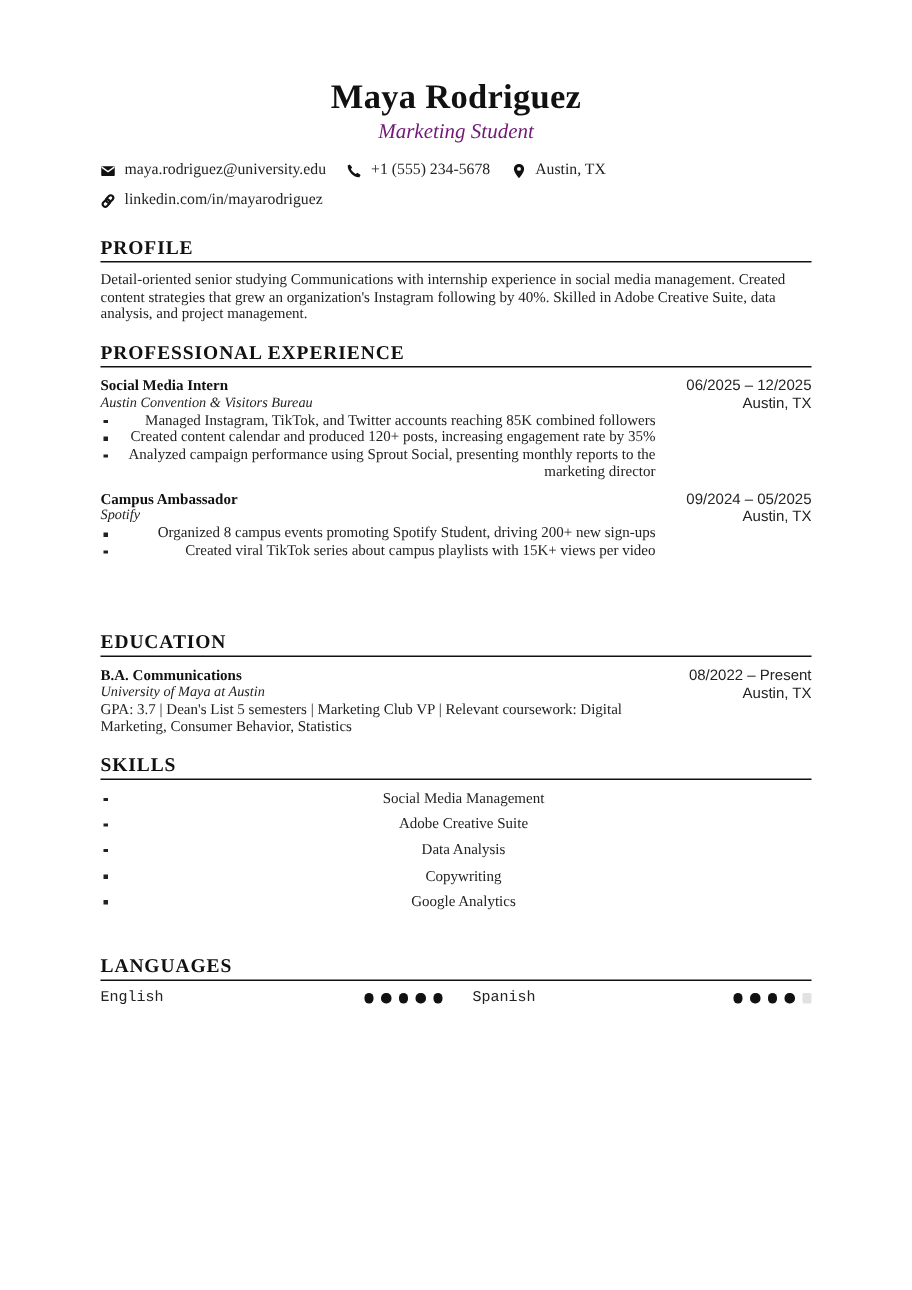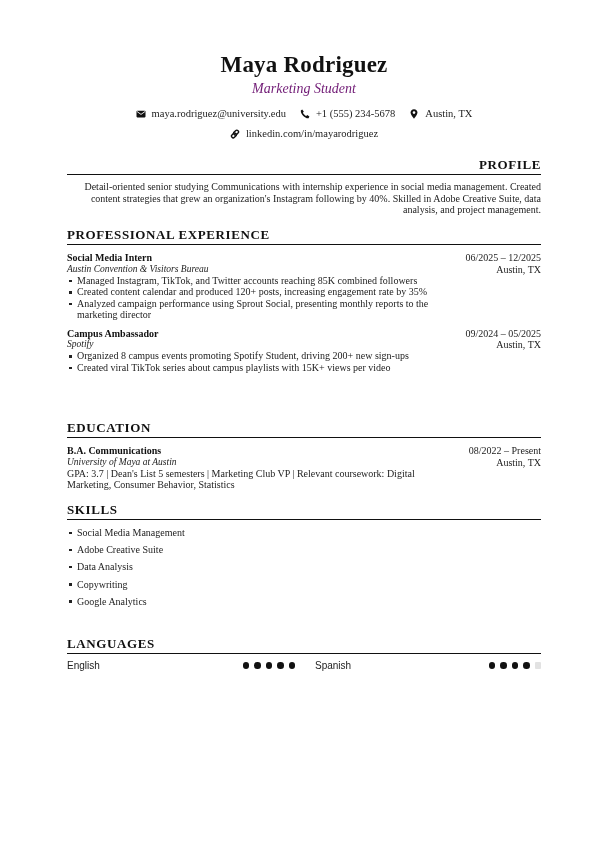--- a/index.html
+++ b/index.html
@@ -2,44 +2,44 @@
 <html><head>
 <meta charset="utf-8">
 <style>
   * { margin: 0; padding: 0; box-sizing: border-box; }
   html, body { width: 608px; height: 860px; background: #ffffff; }
   body { font-family: "DejaVu Serif", "Liberation Serif", serif; color: #1a1a1a; position: relative; overflow: hidden; }
   .page { position: absolute; left: 67px; top: 16px; width: 474px; }
   .header { text-align: center; padding-top: 36px; }
   .name { font-family: "Liberation Serif", serif; font-weight: bold; font-size: 23px; color: #111; line-height: 26px; letter-spacing: 0.2px; }
   .subtitle { font-family: "Liberation Serif", serif; font-style: italic; font-size: 14px; line-height: 18px; margin-top: 2px; color: #701a75; }
-  .contacts { display: flex; justify-content: center; align-items: center; gap: 14px; margin-top: 9px; font-family: "Liberation Serif", serif; font-size: 10.5px; line-height: 14px; color: #222; }
+  .contacts { display: flex; justify-content: flex-start; align-items: center; gap: 14px; margin-top: 9px; font-family: "Liberation Serif", serif; font-size: 10.5px; line-height: 14px; color: #222; }
   .contacts2 { margin-top: 6px; }
   .contact { display: flex; align-items: center; gap: 6px; }
   .icon { display: inline-flex; width: 10px; height: 10px; align-items: center; justify-content: center; }
   .icon svg { width: 10px; height: 10px; }
 
   .section-title { font-family: "Liberation Serif", serif; font-weight: bold; font-size: 13px; letter-spacing: 0.6px; line-height: 15px; color: #111; }
   .section-rule { border: none; border-top: 1.6px solid #111; margin-top: 2px; }
   .section { position: absolute; left: 0; width: 474px; }
 
   .body-text { font-family: "Liberation Serif", serif; font-size: 10px; line-height: 11.5px; color: #222; }
   .entry { position: relative; }
   .entry-title { font-family: "Liberation Serif", serif; font-weight: bold; font-size: 10px; line-height: 11.5px; color: #111; }
   .entry-org { font-family: "Liberation Serif", serif; font-style: italic; font-size: 9.5px; line-height: 11px; color: #222; }
-  .entry-right { position: absolute; right: 0; top: 0; text-align: right; font-family: Liberation Serif, serif; font-size: 10px; line-height: 11.5px; color: #222; }
+  .entry-right { position: absolute; right: 0; top: 0; text-align: right; font-family: Liberation Sans, sans-serif; font-size: 10px; line-height: 11.5px; color: #222; }
   .bullets { list-style: none; width: 370px; }
-  .bullets li { position: relative; padding-left: 10px; font-family: "Liberation Serif", serif; font-size: 10px; line-height: 11.5px; color: #222; }
+  .bullets li { position: relative; padding-left: 10px; font-family: "Liberation Serif", serif; font-size: 10px; line-height: 11.5px; color: #222; text-align: right; }
   .bullets li::before { content: ""; position: absolute; left: 2px; top: 5px; width: 2.5px; height: 2.5px; background: #222; }
 
-  .skills { list-style: none; }
+  .skills { list-style: none; text-align: center; }
   .skills li { position: relative; padding-left: 10px; font-family: "Liberation Serif", serif; font-size: 10px; line-height: 17.2px; color: #222; }
   .skills li::before { content: ""; position: absolute; left: 2px; top: 7.5px; width: 2.5px; height: 2.5px; background: #222; }
 
-  .lang-row { display: flex; font-family: Liberation Sans, sans-serif; font-size: 10px; line-height: 13px; color: #222; }
+  .lang-row { display: flex; font-family: Liberation Mono, monospace; font-size: 10px; line-height: 13px; color: #222; }
   .lang { display: flex; align-items: center; justify-content: space-between; width: 228px; }
   .lang + .lang { margin-left: 20px; width: 226px; }
   .dots { display: flex; gap: 5px; }
   .dot { width: 6.5px; height: 6.5px; border-radius: 50%; background: #111; }
   .dot.off { background: #e2e2e2; border-radius: 1px; }
 </style>
 </head>
 <body>
 
 <div class="page">
@@ -83,21 +83,21 @@
                 <rect x="4.4" y="0.9" width="3.4" height="5.4" rx="1.7" transform="rotate(45 6.1 3.6)"></rect>
                 <rect x="2.2" y="3.7" width="3.4" height="5.4" rx="1.7" transform="rotate(45 3.9 6.4)"></rect>
               </g>
             </svg>
         </span>
         <span>linkedin.com/in/mayarodriguez</span>
       </div>
     </div>
   </div>
 
-  <div class="section" style="top:141px;text-align:right;">
+  <div class="section" style="top:141px;">
     <div class="section-title">PROFILE</div>
     <hr class="section-rule">
     <div class="body-text" style="margin-top:6px;">Detail-oriented senior studying Communications with internship experience in social media management. Created content strategies that grew an organization's Instagram following by 40%. Skilled in Adobe Creative Suite, data analysis, and project management.</div>
   </div>
 
   <div class="section" style="top:211px;">
     <div class="section-title">PROFESSIONAL EXPERIENCE</div>
     <hr class="section-rule">
 
     <div class="entry" style="margin-top:7px;">

